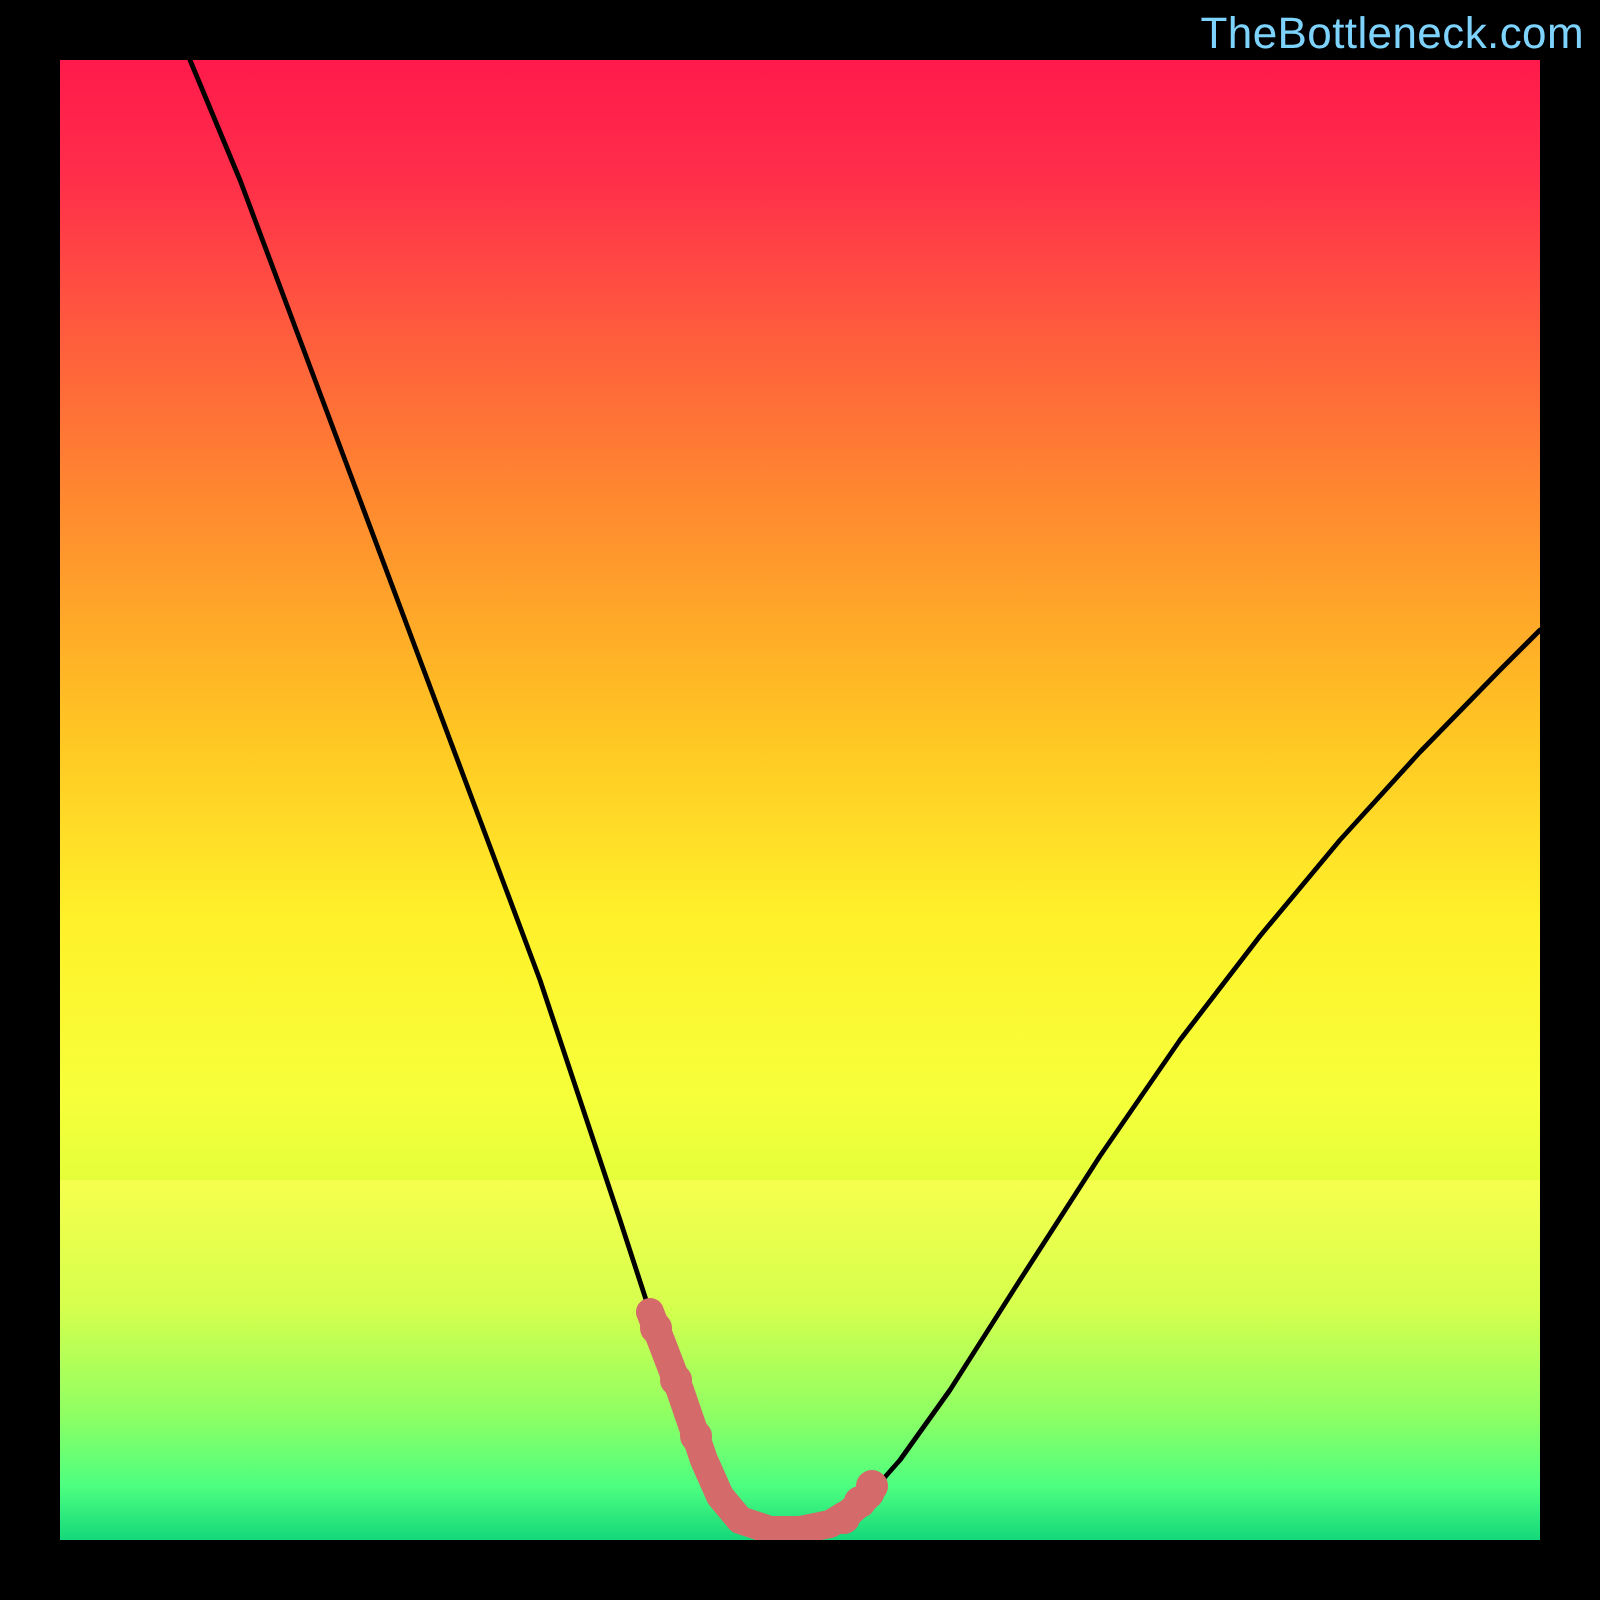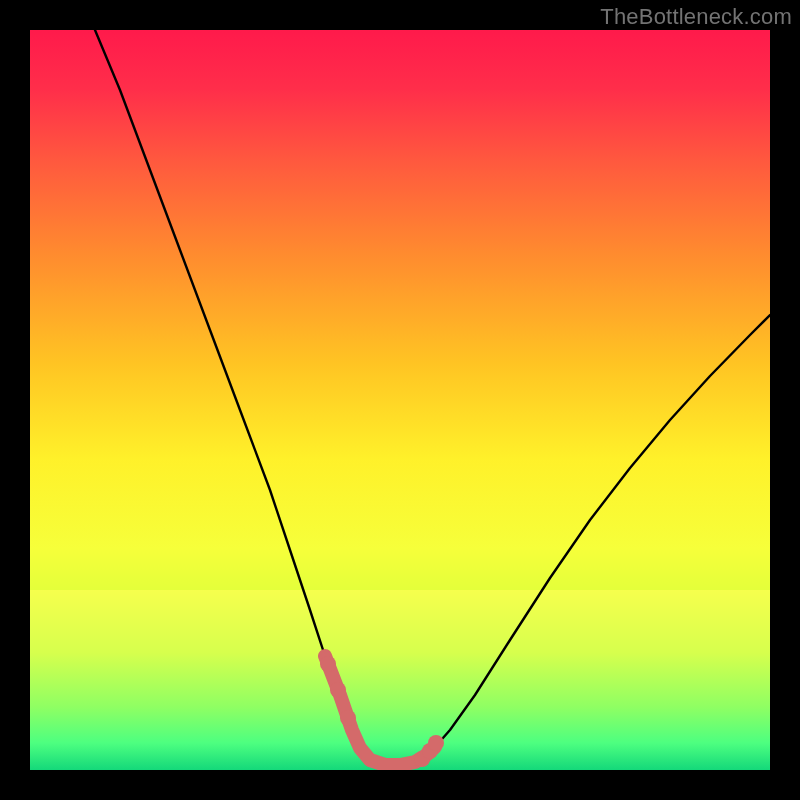--- a/index.html
+++ b/index.html
@@ -24,21 +24,21 @@
     top: 30px;
     left: 30px;
     width: 740px;
     height: 740px;
     overflow: hidden;
   }
   .watermark {
     position: absolute;
     top: 4px;
     right: 8px;
-    color: #737373;
+    color: #7dd3fc;
     font-size: 22px;
     font-weight: 500;
     letter-spacing: 0.2px;
     user-select: none;
   }
   svg {
     display: block;
   }
 </style>
 </head>

